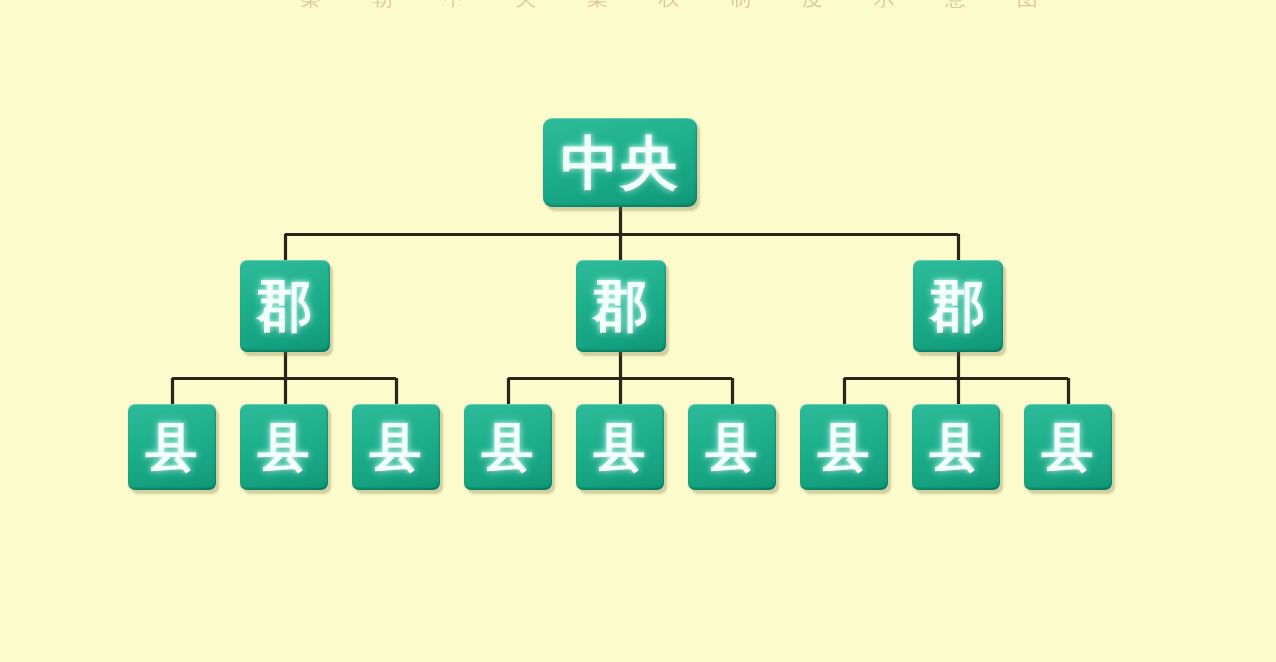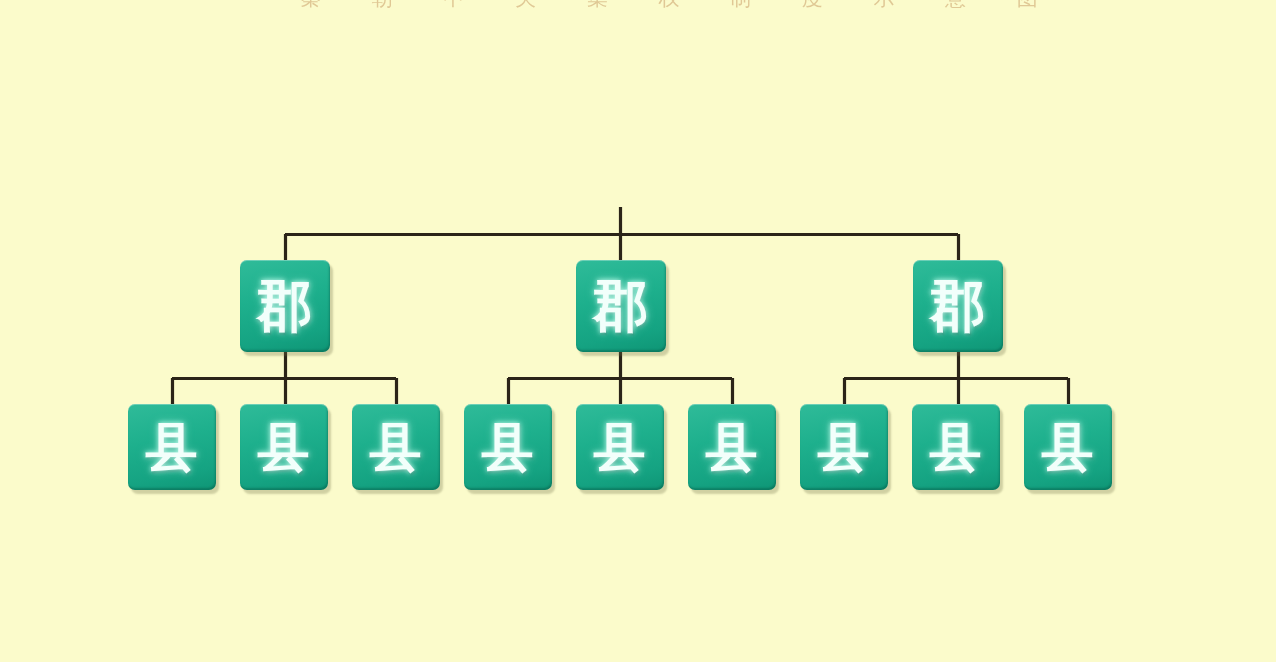--- a/index.html
+++ b/index.html
@@ -119,20 +119,23 @@
       <path d="M 732.5 378 L 732.5 405"></path>
 
       <path d="M 958.5 352 L 958.5 378.5"></path>
       <path d="M 844 378.5 L 1068 378.5"></path>
       <path d="M 844.5 378 L 844.5 405"></path>
       <path d="M 958.5 378 L 958.5 405"></path>
       <path d="M 1068.5 378 L 1068.5 405"></path>
     </g>
   </svg>
 
+  <div class="node root" style="left: 543px; top: 118px; width: 154px; height: 89px;">
+    <span class="label">中央</span>
+  </div>
 
   <div class="node level2" style="left: 240px; top: 260px; width: 90px; height: 92px;">
     <span class="label">郡</span>
   </div>
   <div class="node level2" style="left: 576px; top: 260px; width: 90px; height: 92px;">
     <span class="label">郡</span>
   </div>
   <div class="node level2" style="left: 913px; top: 260px; width: 90px; height: 92px;">
     <span class="label">郡</span>
   </div>

